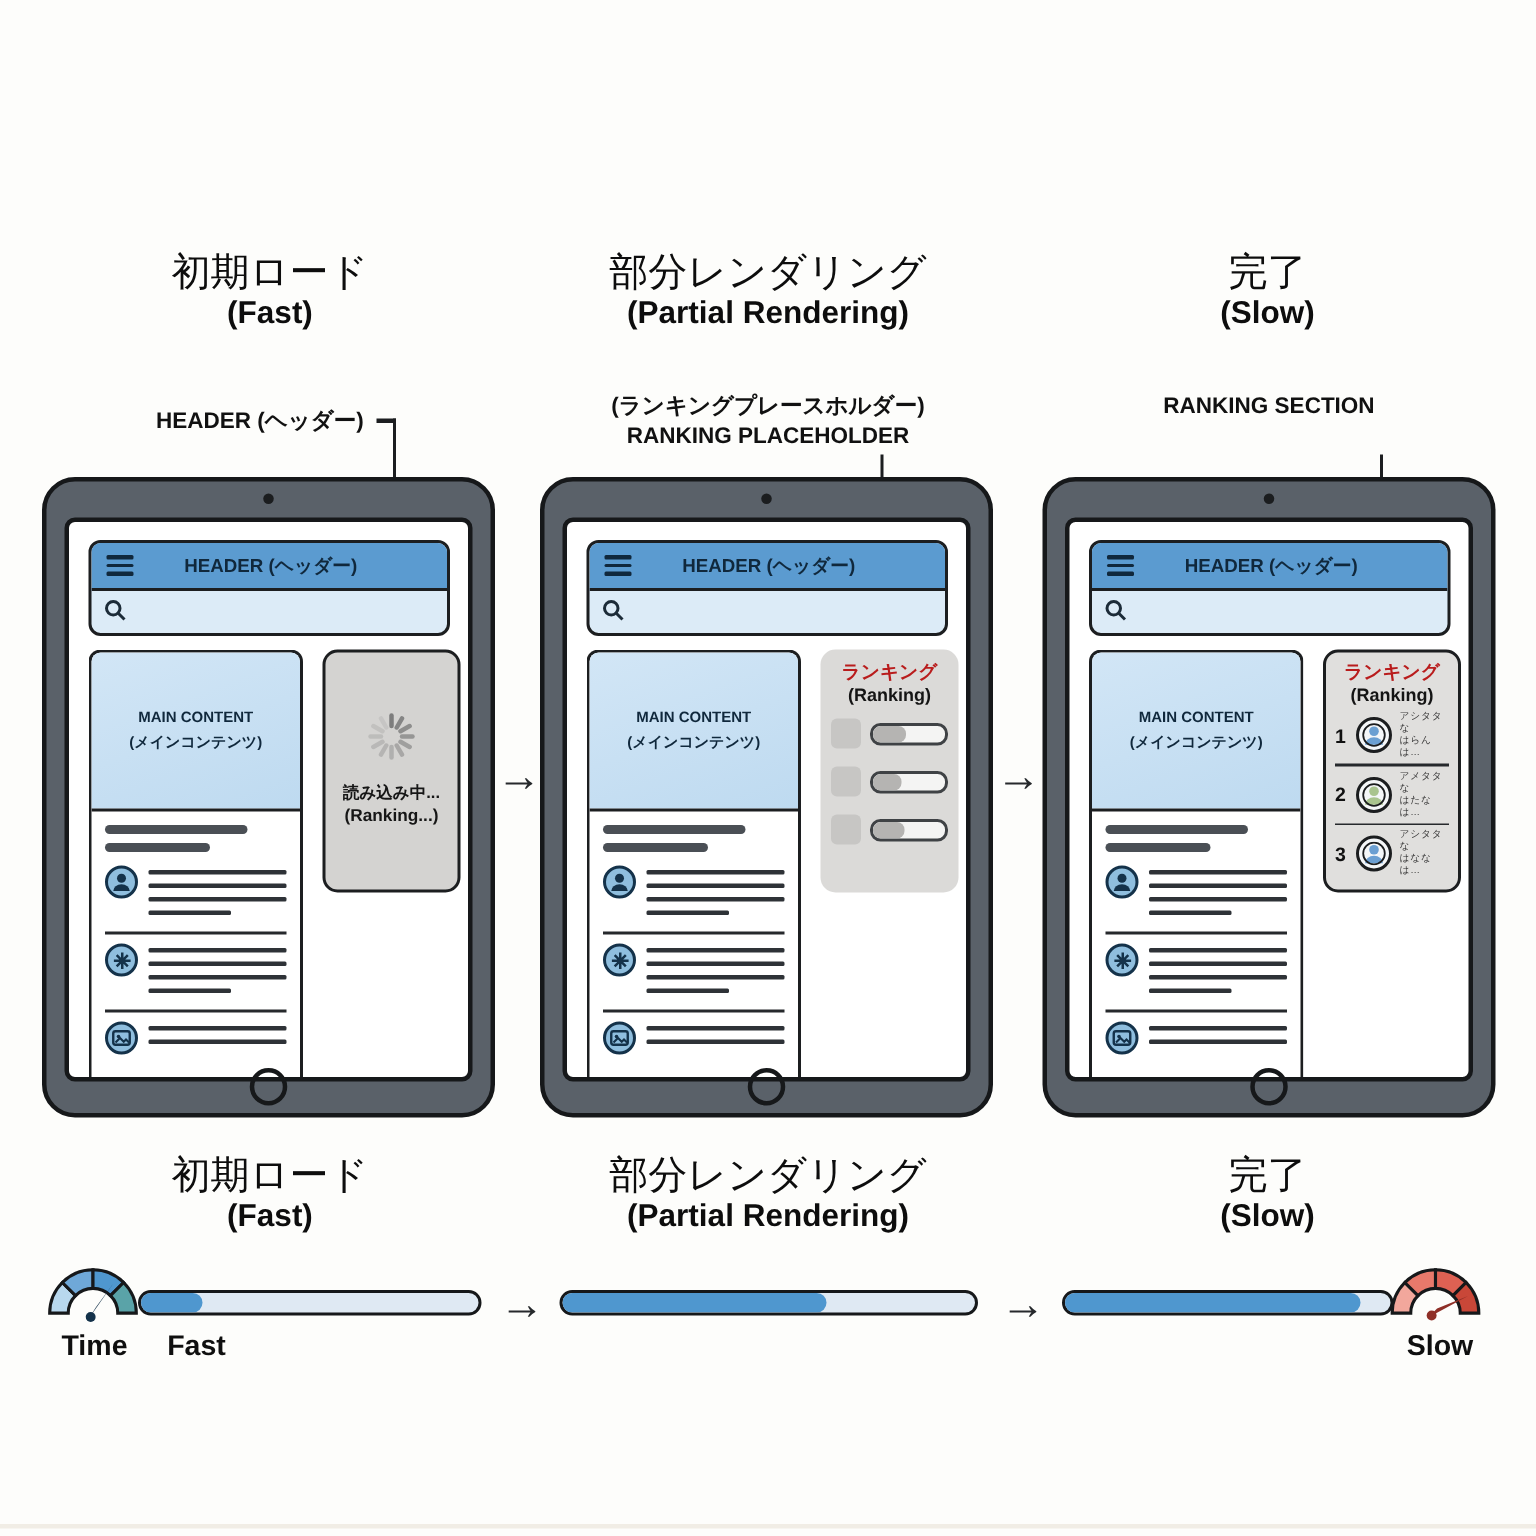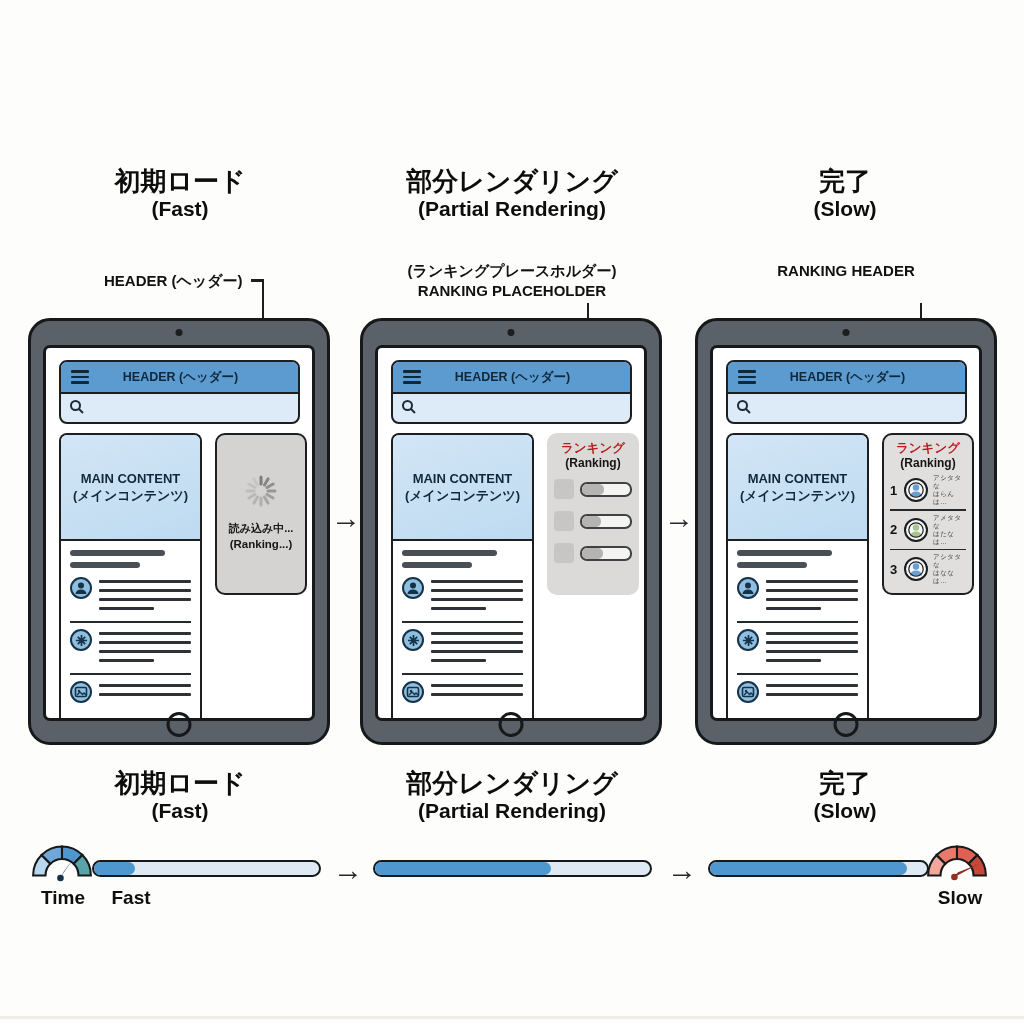--- a/index.html
+++ b/index.html
@@ -3,21 +3,21 @@
 <meta charset="utf-8">
 <style>
   html,body{margin:0;padding:0;}
   body{font-family:"Liberation Sans","DejaVu Sans",sans-serif;background:#ffffff;}
   #canvas{position:relative;width:1024px;height:1024px;background:#fdfdfb;overflow:hidden;}
 
   
   .title{position:absolute;left:0;top:48px;width:1024px;text-align:center;
          font-size:42px;font-weight:bold;color:#0d0d0d;letter-spacing:1px;}
   .stage{position:absolute;width:300px;text-align:center;color:#0d0d0d;}
-  .stage .jp{font-size:26px;font-weight:bold;line-height:30px;}
+  .stage .jp{font-size:26px;font-weight:normal;line-height:30px;}
   .stage .en{font-size:21px;font-weight:bold;line-height:26px;}
   .stage.top{top:166px;}
   .stage.bottom{top:768px;}
   .s1{left:30px;} .s2{left:362px;} .s3{left:695px;}
 
   
   .callout{position:absolute;font-size:15px;font-weight:bold;color:#111;text-align:center;line-height:20px;white-space:nowrap;}
   .cline{position:absolute;background:#1c1e20;}
 
   
@@ -37,21 +37,21 @@
   .hamburger{width:18px;margin-left:10px;}
   .hamburger div{height:2.5px;background:#10283c;margin:3px 0;border-radius:1px;}
   .appbar-title{flex:1;text-align:center;font-size:12.5px;font-weight:bold;color:#10283c;margin-right:26px;}
   .appbar-search{height:25px;display:flex;align-items:center;padding-left:8px;}
 
   
   .main-col{position:absolute;left:13px;top:85px;width:143px;bottom:0;background:#fff;
             border:2.5px solid #1c1e20;border-bottom:none;border-radius:8px 8px 0 0;overflow:hidden;box-sizing:border-box;}
   .hero{height:106px;background:linear-gradient(160deg,#d2e6f6 0%,#bedaf0 100%);
         border-bottom:2.5px solid #1c1e20;display:flex;flex-direction:column;align-items:center;justify-content:center;box-sizing:border-box;}
-  .hero .h1,.hero .h2{font-size:13px;font-weight:bold;color:#10283c;line-height:17px;}
+  .hero .h1,.hero .h2{font-size:10px;font-weight:bold;color:#10283c;line-height:17px;}
   .list{padding:9px 9px 0 9px;}
   .bbar{height:6px;background:#4a4f55;border-radius:3px;margin-bottom:6px;}
   .bbar.b1{width:95px;} .bbar.b2{width:70px;margin-bottom:9px;}
   .item{display:flex;gap:7px;margin:4px 0 2px 0;}
   .item-icon{width:22px;height:22px;border-radius:50%;background:#8fbede;border:2px solid #14324a;
              box-sizing:border-box;flex:none;display:flex;align-items:center;justify-content:center;}
   .item-lines{flex:1;padding-top:3px;}
   .line{height:2.5px;background:#2e3237;border-radius:1px;margin-bottom:6.5px;}
   .line.short{width:60%;}
   .divider{height:2px;background:#26292c;margin:5px 0 6px 0;}
@@ -111,21 +111,21 @@
   <div class="cline" style="left:251px;top:279px;width:13px;height:2.5px;"></div>
   <div class="cline" style="left:261.5px;top:279px;width:2.5px;height:96px;"></div>
 
   <div class="callout" style="left:362px;top:261px;width:300px;">
     <div>(ランキングプレースホルダー)</div>
     <div>RANKING PLACEHOLDER</div>
   </div>
   <div class="cline" style="left:586.5px;top:303px;width:2.5px;height:132px;"></div>
 
   <div class="callout" style="left:696px;top:261px;width:300px;">
-    <div>RANKING HEADER</div>
+    <div>RANKING SECTION</div>
   </div>
   <div class="cline" style="left:919.5px;top:303px;width:2.5px;height:128px;"></div>
 
   <div class="tablet t1">
     <div class="camera"></div>
     <div class="screen">
       <div class="appbar">
         <div class="appbar-top">
           <div class="hamburger">
               <div></div>

